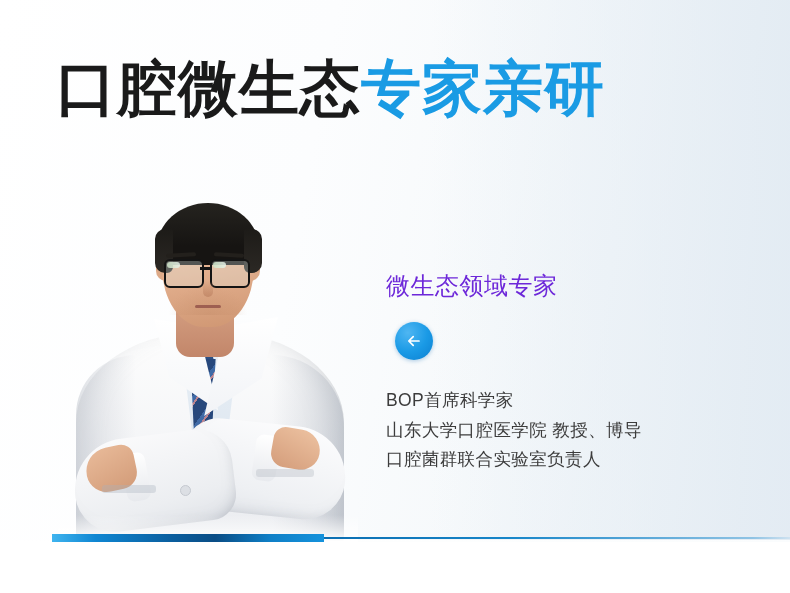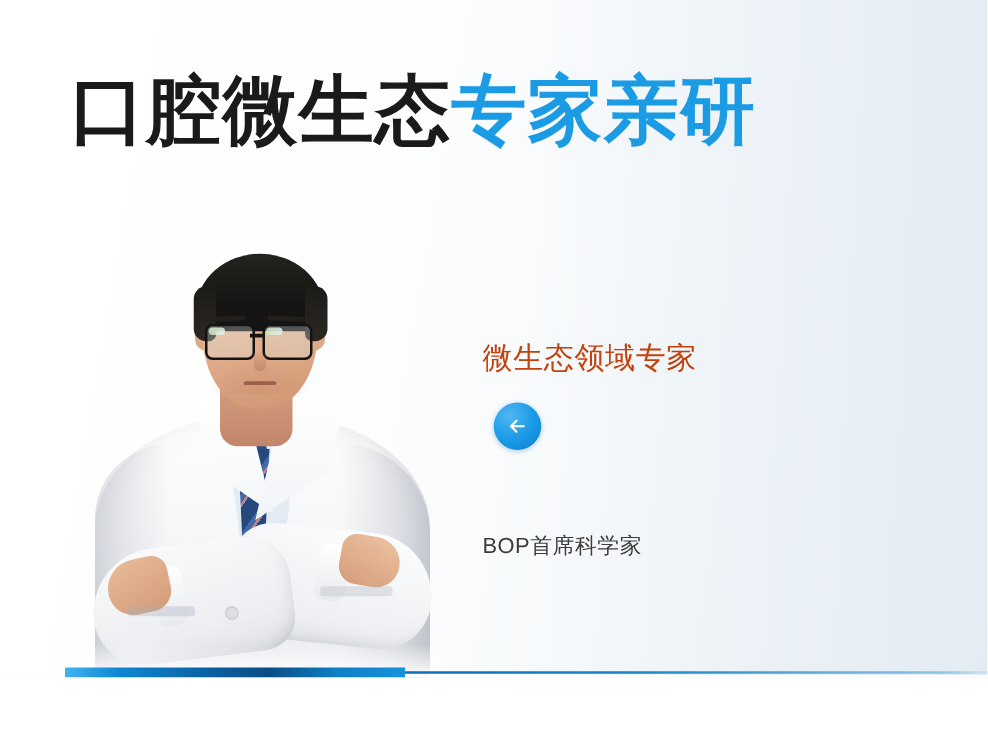--- a/index.html
+++ b/index.html
@@ -206,21 +206,21 @@
   
   .name {
     position: absolute;
     left: 386px; top: 222px;
     font-size: 28px; font-weight: 700; color: #1c1c1c;
     letter-spacing: 1px;
   }
   .subtitle {
     position: absolute;
     left: 386px; top: 270px;
-    font-size: 24px; font-weight: 400; color: #c2410c;
+    font-size: 24px; font-weight: 400; color: #6d28d9;
     letter-spacing: .5px;
   }
   .back-btn {
     position: absolute;
     left: 395px; top: 322px;
     width: 38px; height: 38px;
     border-radius: 50%;
     background: radial-gradient(circle at 34% 28%, #4fb6f2 0%, #1a9ae6 52%, #0c7fd0 100%);
     box-shadow: 0 1px 4px rgba(20,110,180,.35);
     display: flex; align-items: center; justify-content: center;
@@ -229,21 +229,21 @@
   .back-btn svg { display: block; }
   .creds {
     position: absolute;
     left: 386px; top: 386px;
     font-size: 17.5px;
     line-height: 29.5px;
     color: #3c3c3c;
     letter-spacing: .4px;
     white-space: nowrap;
   }
-  .creds div { height: 29.5px; margin-top: 36px; }
+  .creds div { height: 29.5px; }
 
   
   .accent-bar {
     position: absolute;
     left: 52px; top: 534px;
     width: 272px; height: 9px;
     background: linear-gradient(90deg, #3fb4ef 0%, #0f86d2 16%, #0a5e9e 44%, #0a4d85 60%, #0f7fc6 80%, #1592dc 100%);
   }
   .accent-line {
     position: absolute;
@@ -308,18 +308,20 @@
   <div class="back-btn">
     <span>
       <svg width="20" height="20" viewBox="0 0 20 20" fill="none">
         <path d="M15 10 H5.2 M9.2 5.6 L4.8 10 L9.2 14.4" stroke="#ffffff" stroke-width="1.7" stroke-linecap="round" stroke-linejoin="round"></path>
       </svg>
     </span>
   </div>
 
   <div class="creds">
     <div>BOP首席科学家</div>
+    <div>山东大学口腔医学院 教授、博导</div>
+    <div>口腔菌群联合实验室负责人</div>
   </div>
 
   <div class="accent-bar"></div>
   <div class="accent-line"></div>
 
 </div>
 
 </body></html>

